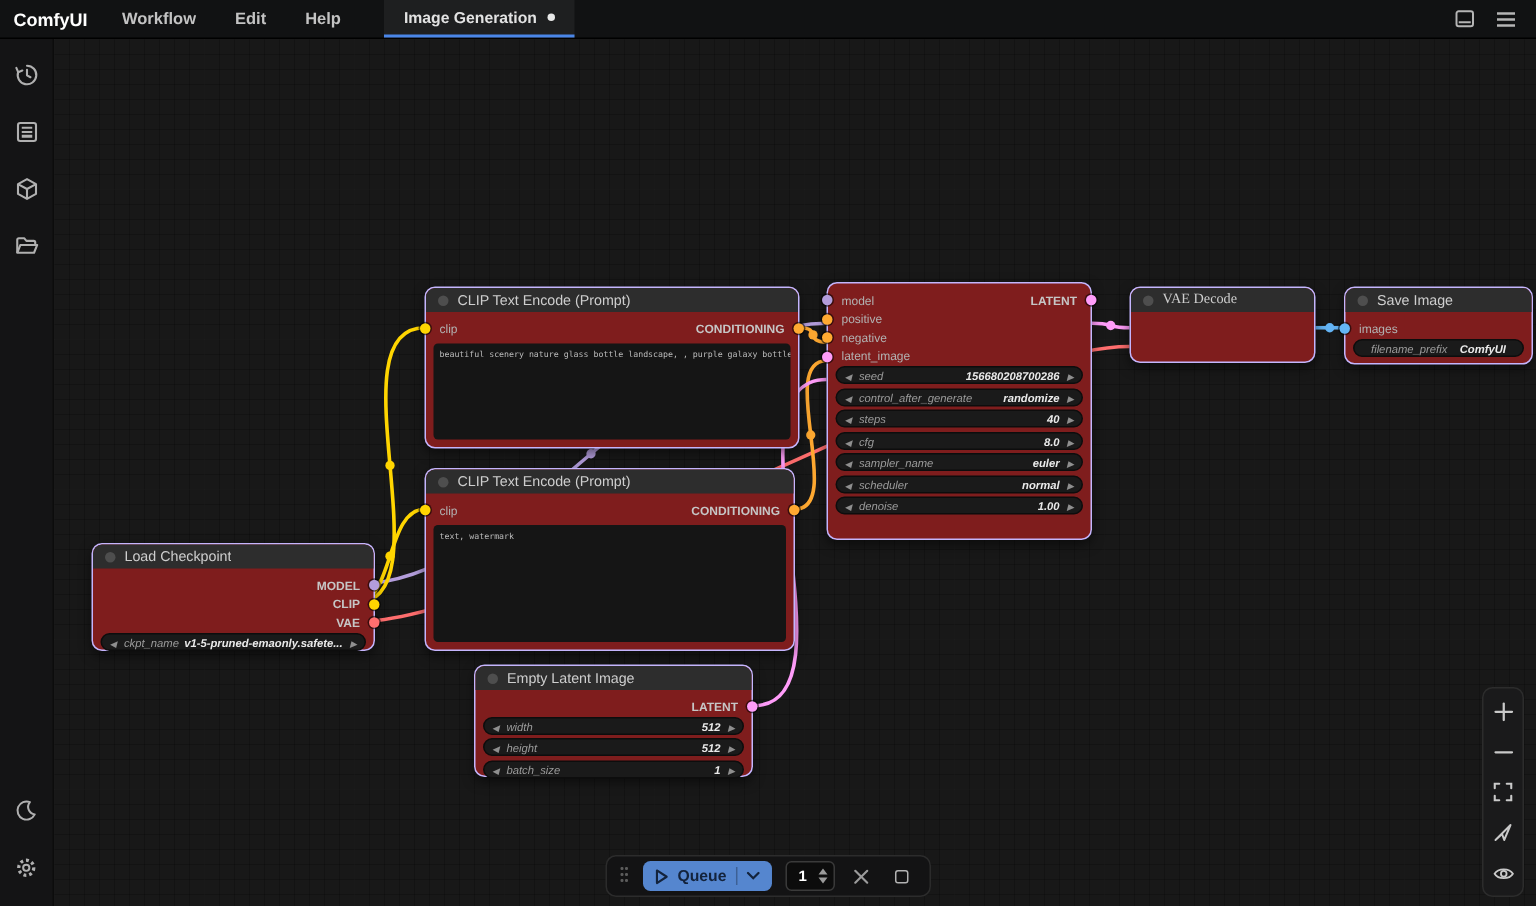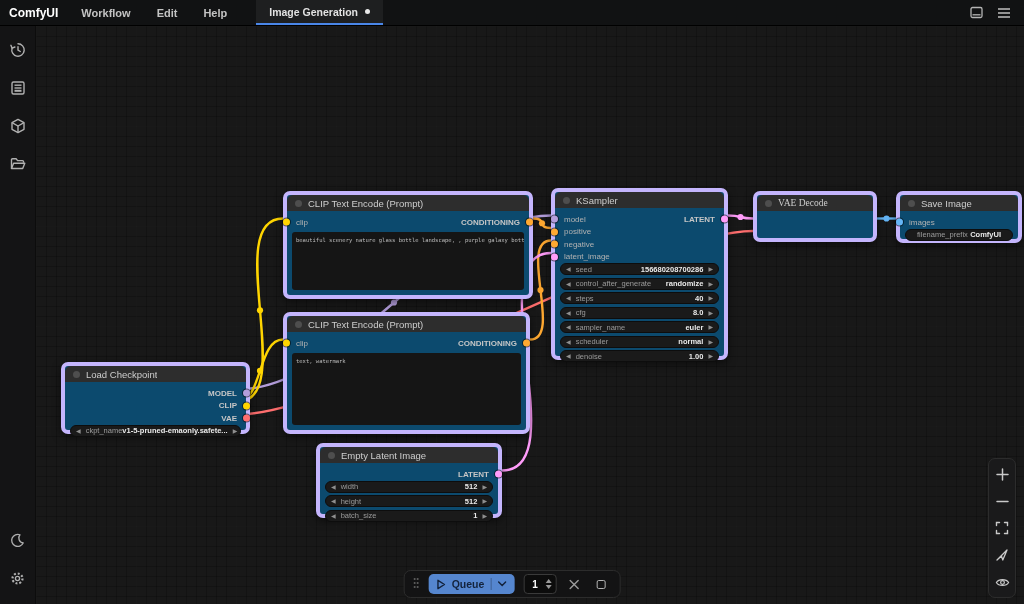--- a/index.html
+++ b/index.html
@@ -36,36 +36,36 @@
               linear-gradient(rgba(255,255,255,0.028) 1px, transparent 1px),
               linear-gradient(90deg, rgba(255,255,255,0.028) 1px, transparent 1px),
               linear-gradient(rgba(0,0,0,0.22) 1px, transparent 1px),
               linear-gradient(90deg, rgba(0,0,0,0.22) 1px, transparent 1px);
             background-size:100px 100px, 100px 100px, 10px 10px, 10px 10px; }
 
   #wire-layer { position:absolute; left:0; top:0; z-index:2; pointer-events:none; }
   #node-layer { position:absolute; left:0; top:0; width:1024px; height:604px; z-index:3; }
 
   
-  .node { position:absolute; background:#0c4a6e; border:4px solid #c4b5fd; border-radius:7px;
+  .node { position:absolute; background:#7f1d1d; border:1px solid #c4b5fd; border-radius:7px;
           box-shadow:0 3px 8px rgba(0,0,0,0.5); display:flex; flex-direction:column; }
   .node-header { height:16px; background:#2d2d2d; border-radius:6px 6px 0 0;
                  display:flex; align-items:center; gap:6px; padding:0 8px; flex:none; }
   .node-status-dot { width:7px; height:7px; border-radius:50%; background:#4e4e4e; flex:none; }
   .node-title { color:#cecece; font-size:9.5px; white-space:nowrap; overflow:hidden; }
   .slots { padding-top:5px; flex:none; }
   .slot-row { position:relative; height:12.5px; display:flex; align-items:center; padding:0 9px; }
   .in-label { color:#b2b2b2; font-size:8px; }
   .out-label { color:#c6c6c6; font-size:8px; font-weight:bold; margin-left:auto; }
   .port { position:absolute; width:7px; height:7px; border-radius:50%;
           top:50%; transform:translateY(-50%); box-shadow:0 0 0 1px rgba(0,0,0,0.55); }
   .port.in  { left:-4px; }
   .port.out { right:-4px; }
   .widget { height:12px; margin:0 5px 2.5px; background:#1a1a1a; border:1px solid #0d0d0d;
-            border-radius:7px; display:flex; align-items:center; padding:0 5px; flex:none; }
+            border-radius:7px; display:flex; align-items:flex-end; padding:0 5px; flex:none;font-style:italic; }
   .w-arrow { color:#8f8f8f; font-size:6px; line-height:1; flex:none; }
   .w-label { color:#9b9b9b; font-size:7.5px; margin-left:5px; white-space:nowrap; }
   .w-value { color:#eaeaea; font-size:7.5px; font-weight:bold; margin-left:auto;
              margin-right:5px; white-space:nowrap; }
   .widget.no-arrows { padding:0 11px; }
   .widget.no-arrows .w-label { margin-left:0; }
   .widget.no-arrows .w-value { margin-right:0; }
   .text-widget { flex:1; margin:3px 5px 5px; background:#151515; border-radius:3px;
                  padding:4px 4px; color:#bcbcbc; font-family:"DejaVu Sans Mono", monospace;
                  font-size:5.5px; line-height:1.5; white-space:nowrap; overflow:hidden; }
@@ -204,24 +204,20 @@
         <span class="w-arrow">▶</span>
       </div>
       <div class="widget">
         <span class="w-arrow">◀</span>
         <span class="w-label">batch_size</span>
         <span class="w-value">1</span>
         <span class="w-arrow">▶</span>
       </div>
     </div>
     <div class="node" style="left: 551px; top: 188px; width: 177px; height: 172px;">
-      <div class="node-header">
-        <span class="node-status-dot"></span>
-        <span class="node-title">KSampler</span>
-      </div>
       <div class="slots">
         <div class="slot-row">
           <span class="port in" style="background: rgb(179, 157, 219);"></span>
           <span class="in-label">model</span>
           <span class="out-label">LATENT</span>
           <span class="port out" style="background: rgb(255, 156, 249);"></span>
         </div>
         <div class="slot-row">
           <span class="port in" style="background: rgb(255, 169, 49);"></span>
           <span class="in-label">positive</span>

